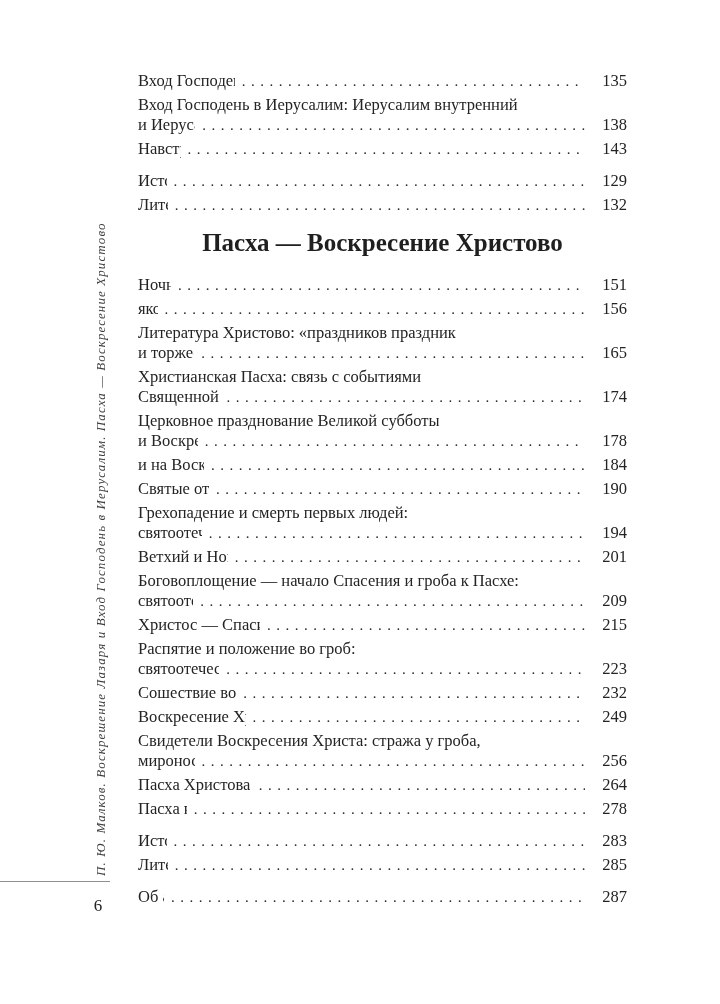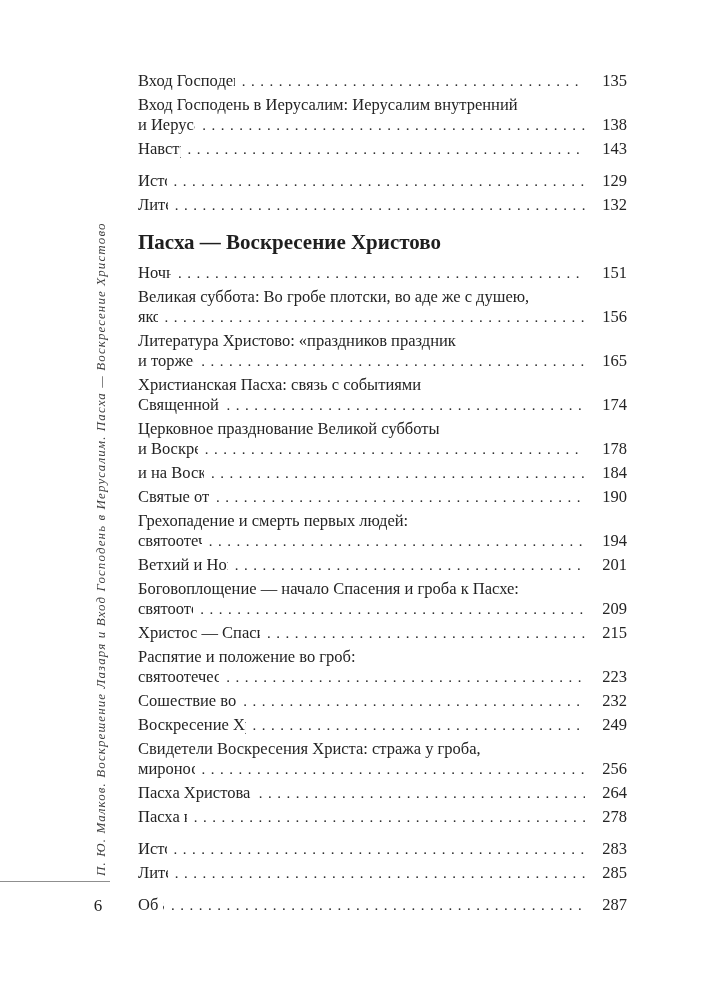--- a/index.html
+++ b/index.html
@@ -45,23 +45,24 @@
 
   
   .toc {
     position: absolute;
     left: 138px; top: 71px;
     width: 489px;
     font-size: 16.5px;
     line-height: 20px;
   }
   .toc-heading {
-    font-size: 21px;
+    font-size: 25px;
     line-height: 25px;
-    margin: 15px 0 8px 0;
+    text-align: center;
+    margin: 15px 0 20px 0;
     color: #1f1f1f;
   }
   .entry + .entry { margin-top: 4px; }
   .entry.spaced { margin-top: 12px; }
   .line { white-space: nowrap; }
   .row { display: flex; align-items: baseline; }
   .row .t { flex: 0 1 auto; white-space: nowrap; overflow: hidden; }
   .dots {
     flex: 1 1 auto;
     overflow: hidden;
@@ -131,21 +132,20 @@
       </div>
       <h2 class="toc-heading">Пасха — Воскресение Христово</h2>
       <div class="entry">
         <div class="row">
           <span class="t">Ночной путь</span>
           <span class="dots"></span>
           <span class="num">151</span>
         </div>
       </div>
       <div class="entry">
-        <div class="line">Великая суббота: Во гробе плотски, во аде же с душею,</div>
         <div class="row">
           <span class="t">яко Бог</span>
           <span class="dots"></span>
           <span class="num">156</span>
         </div>
       </div>
       <div class="entry">
         <div class="line">Литература Христово: «праздников праздник</div>
         <div class="row">
           <span class="t">и торжество торжеств»</span>

